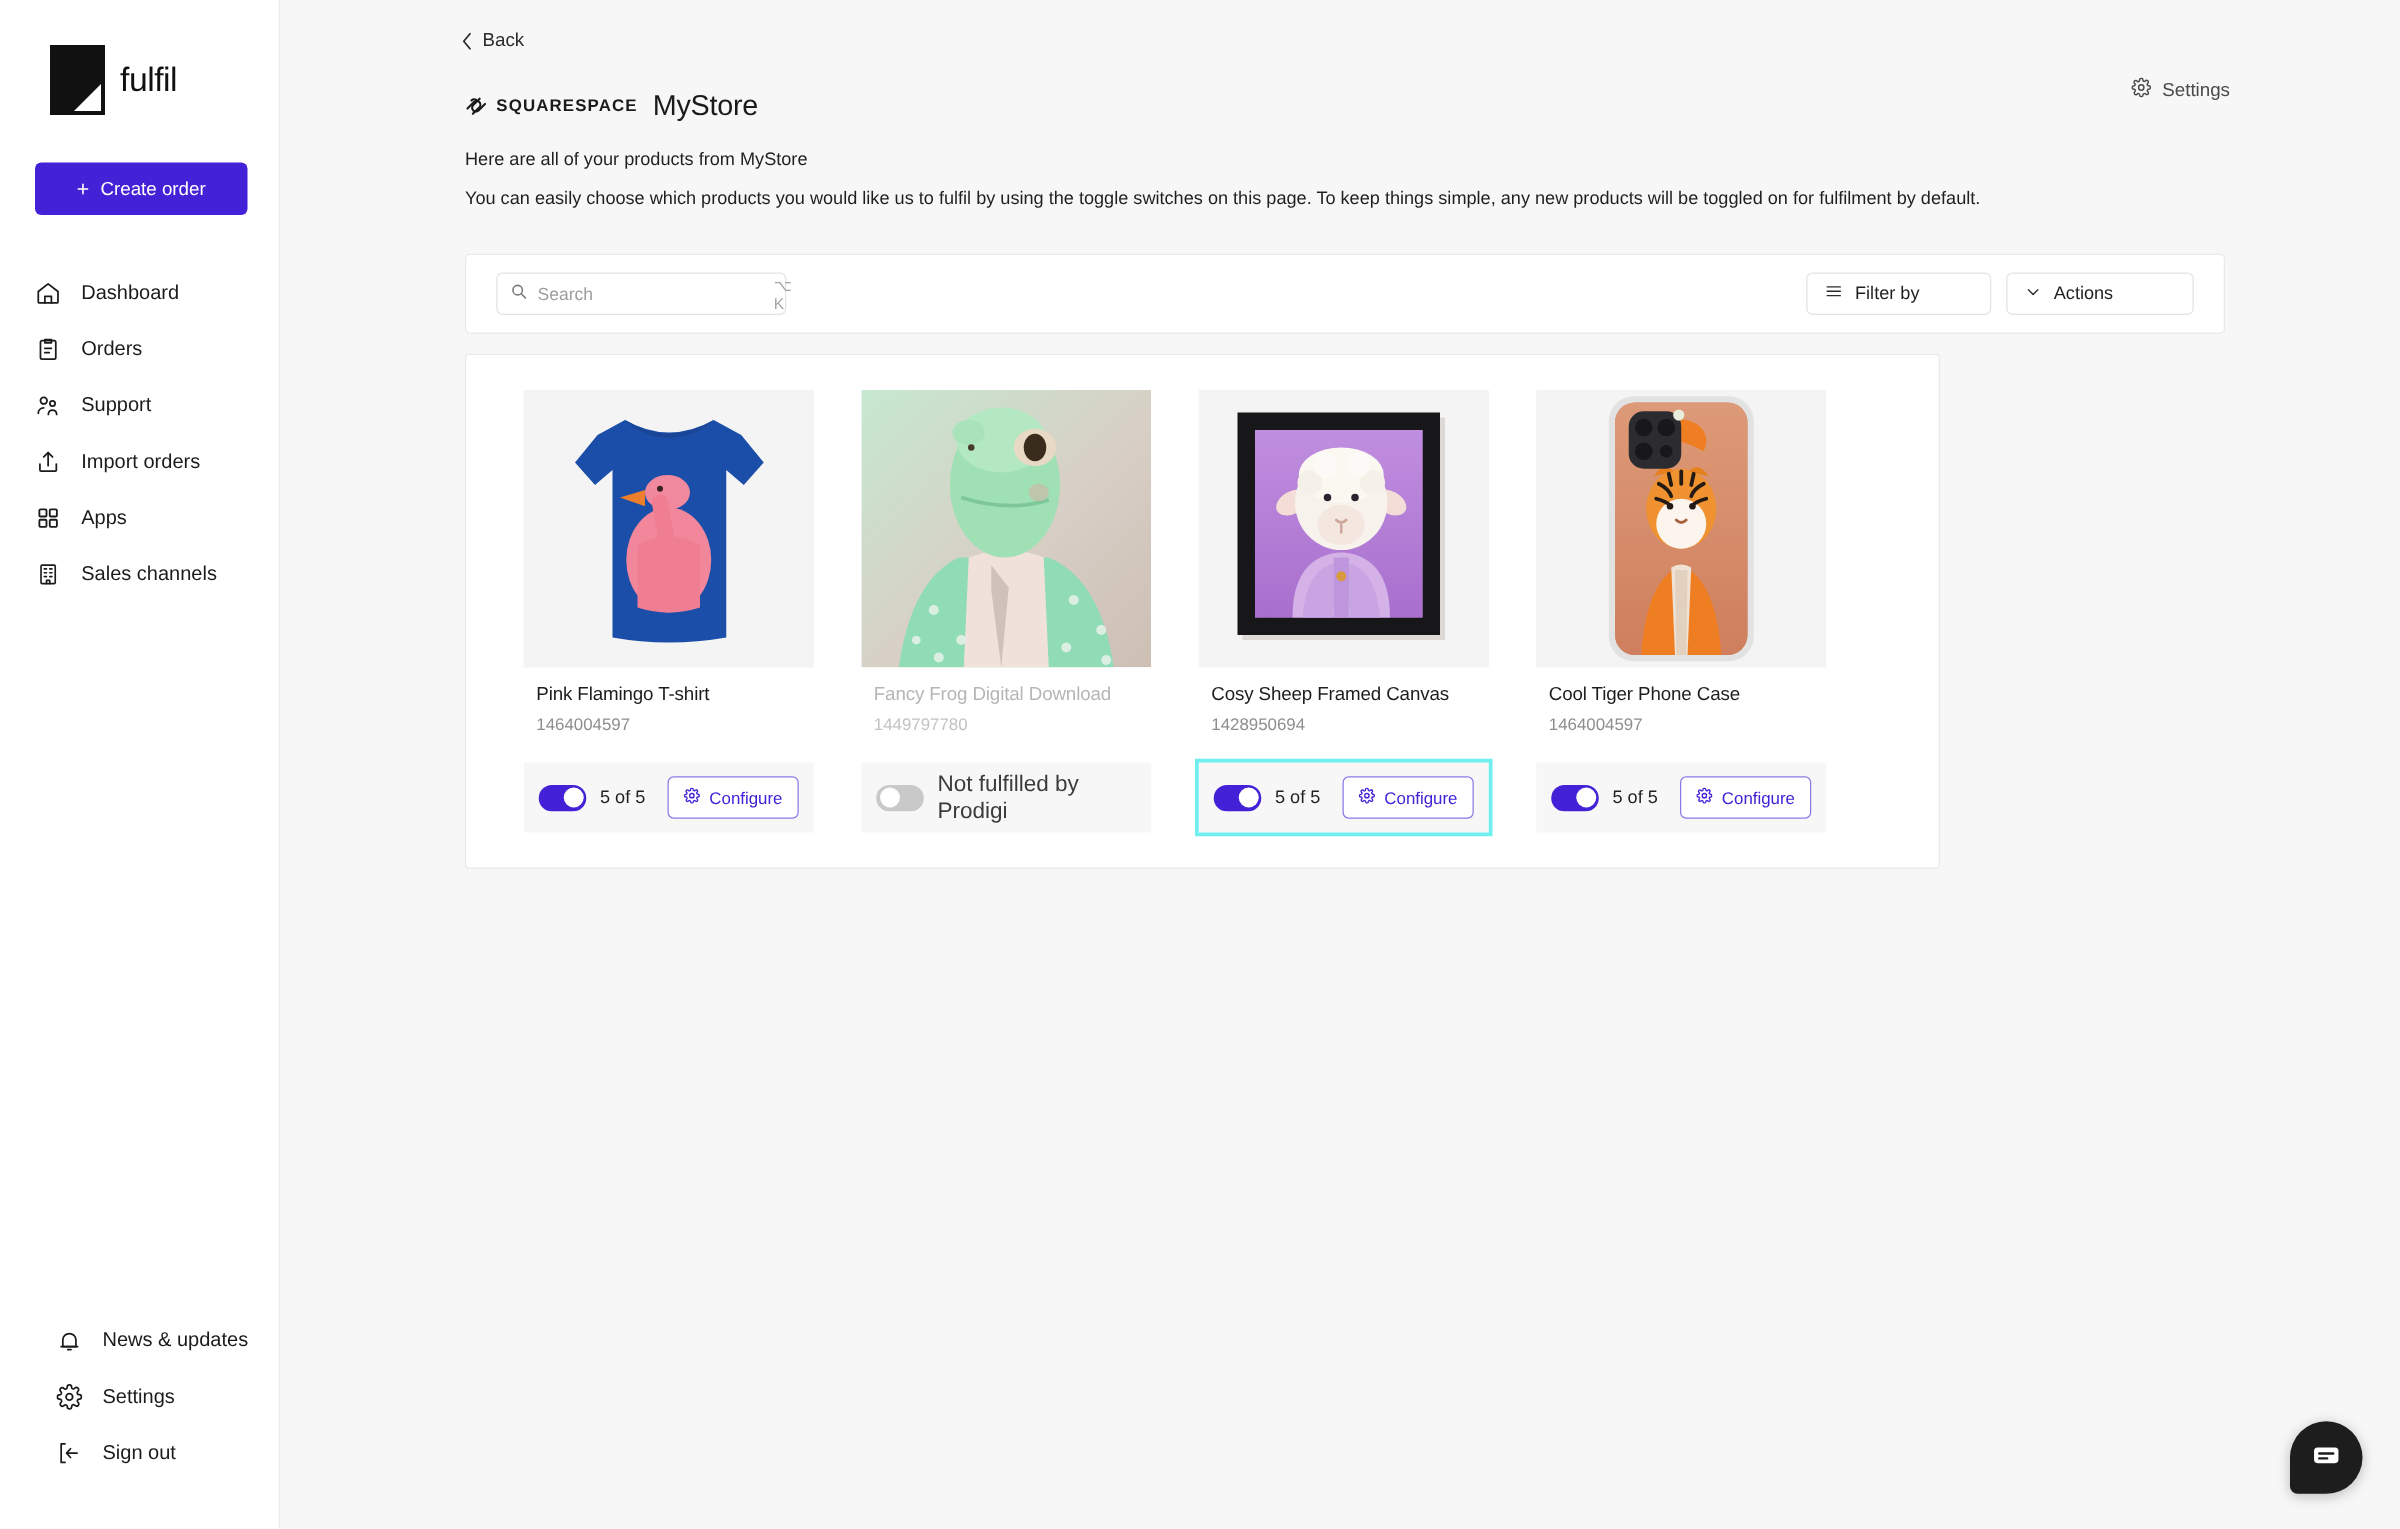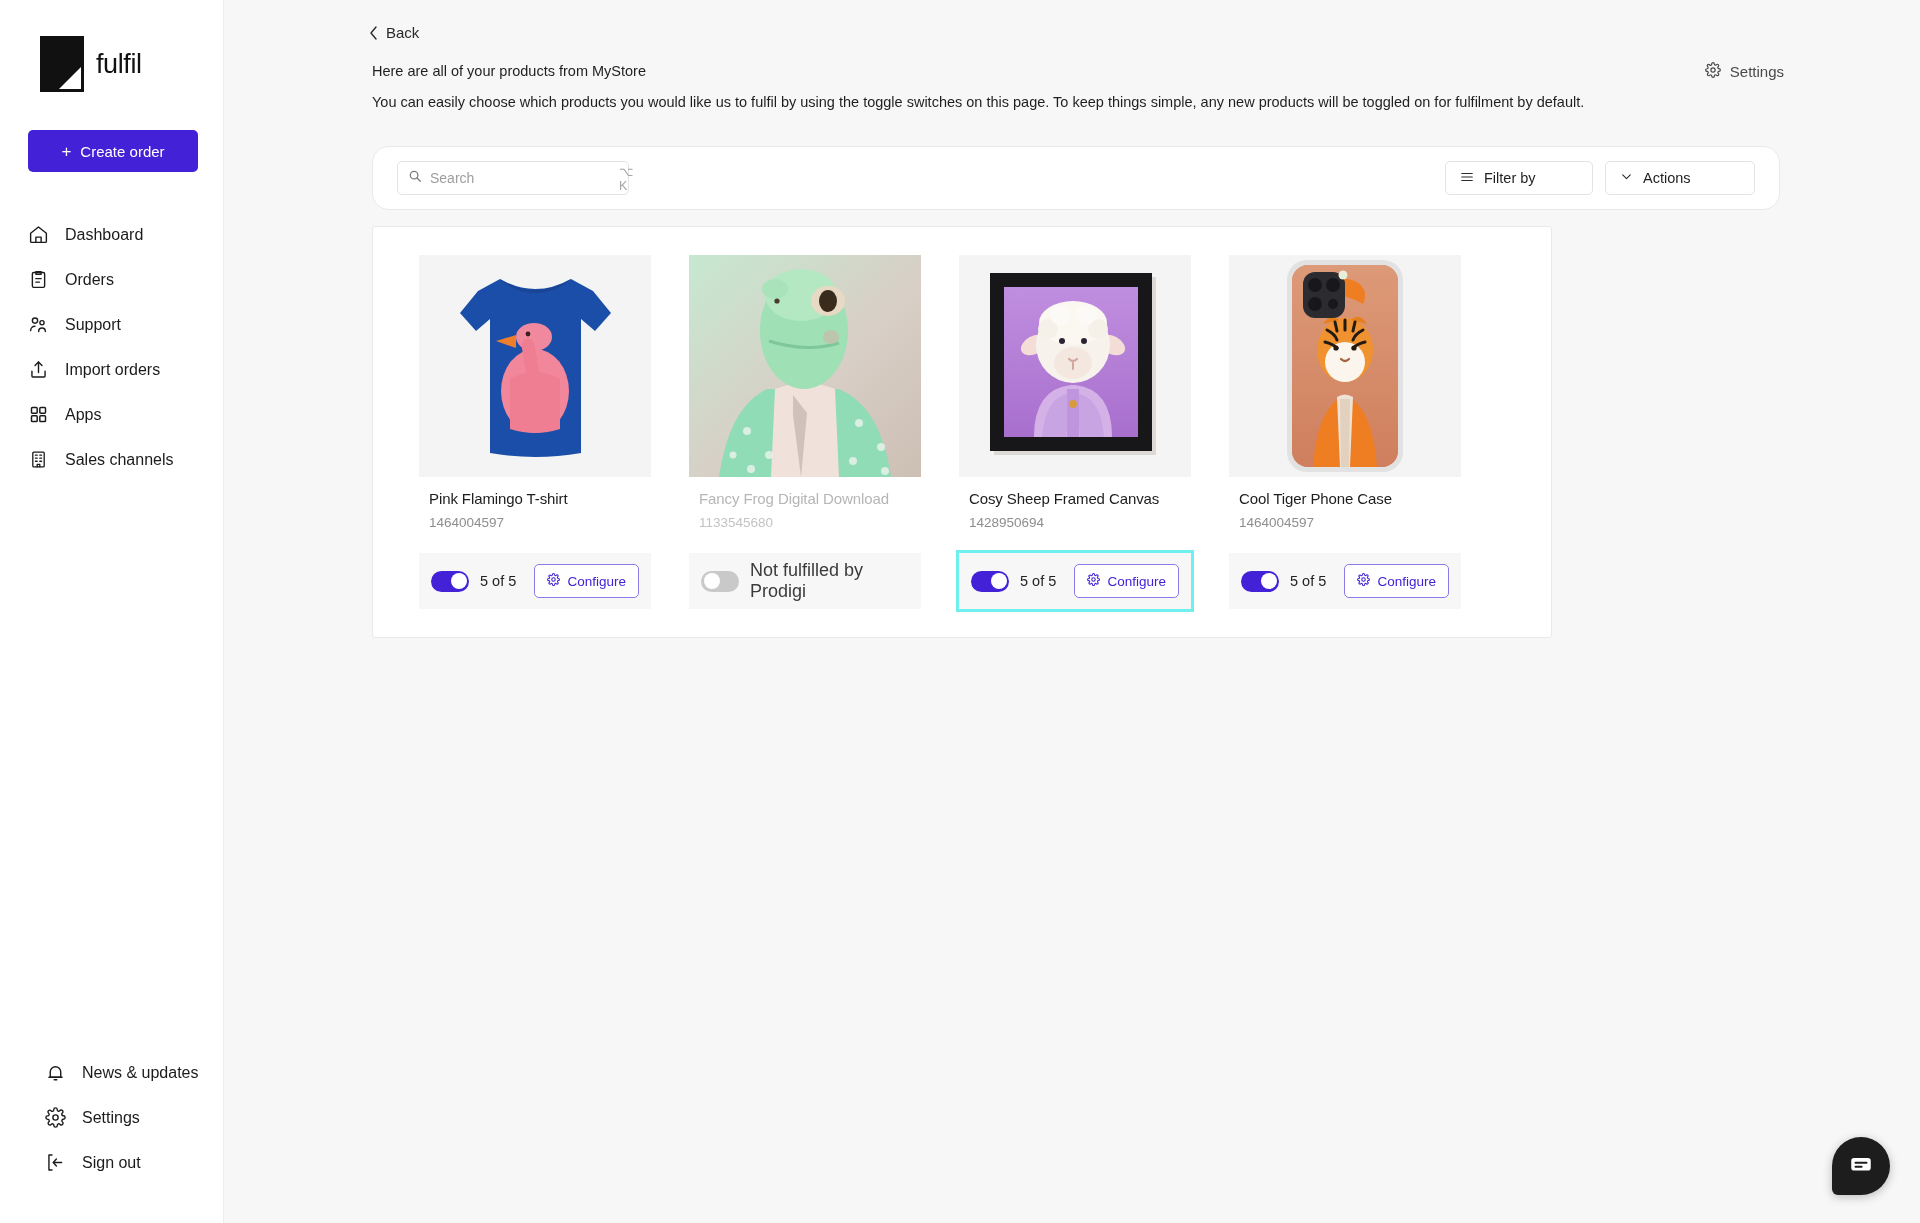--- a/index.html
+++ b/index.html
@@ -84,21 +84,21 @@
     display: flex; align-items: center; gap: 9px;
     font-size: 15px; color: #4a4a4a; cursor: pointer;
   }
 
   .sub-head { padding: 22px 0 0 148px; font-size: 14.5px; color: #1f1f1f; }
   .desc     { padding: 15px 0 0 148px; font-size: 14.5px; color: #1f1f1f; }
 
   
   .panel {
     margin: 36px 0 0 148px; width: 1408px;
-    background: #ffffff; border: 1px solid #e9e9e9; border-radius: 17px;
+    background: #ffffff; border: 1px solid #e9e9e9; border-radius: 4px;
     display: flex; align-items: center; justify-content: space-between;
     padding: 4px 24px; height: 64px;
   }
   .search-box {
     width: 232px; height: 34px;
     border: 1px solid #e3e3e3; border-radius: 5px;
     display: flex; align-items: center; gap: 8px;
     padding: 0 10px; background: #fff;
   }
   .search-box input {
@@ -304,20 +304,33 @@
 
     <div class="back-row">
       <span class="chev-l">
         <svg width="9" height="14" viewBox="0 0 9 14" fill="none" stroke="#2a2a2a" stroke-width="1.4" stroke-linecap="round" stroke-linejoin="round">
             <path d="M7 1 2 7l5 6"></path>
           </svg>
       </span>
       <span>Back</span>
     </div>
 
+    <div class="store-head">
+      <span class="sq-logo">
+        <span class="sq-glyph">
+          <svg width="20" height="20" viewBox="0 0 24 24" fill="none" stroke="#1a1a1a" stroke-width="2" stroke-linecap="round">
+              <path d="M3.6 14.2 9.8 8a3.6 3.6 0 0 1 5.1 5.1l-6.2 6.2"></path>
+              <path d="M7.4 6.4a3.6 3.6 0 0 1 5.1 0"></path>
+              <path d="M20.4 9.8 14.2 16a3.6 3.6 0 0 1-5.1-5.1l6.2-6.2"></path>
+            </svg>
+        </span>
+        <span class="sq-word">SQUARESPACE</span>
+      </span>
+      <span class="store-name">MyStore</span>
+    </div>
 
     <div class="settings-top">
       <span>
         <svg width="16" height="16" viewBox="0 0 24 24" fill="none" stroke="#4a4a4a" stroke-width="1.8" stroke-linecap="round" stroke-linejoin="round">
             <circle cx="12" cy="12" r="3.2"></circle>
             <path d="M19.4 15a1.6 1.6 0 0 0 .3 1.8l.1.1a2 2 0 1 1-2.8 2.8l-.1-.1a1.6 1.6 0 0 0-1.8-.3 1.6 1.6 0 0 0-1 1.5V21a2 2 0 1 1-4 0v-.1a1.6 1.6 0 0 0-1-1.5 1.6 1.6 0 0 0-1.8.3l-.1.1a2 2 0 1 1-2.8-2.8l.1-.1a1.6 1.6 0 0 0 .3-1.8 1.6 1.6 0 0 0-1.5-1H3a2 2 0 1 1 0-4h.1a1.6 1.6 0 0 0 1.5-1 1.6 1.6 0 0 0-.3-1.8l-.1-.1a2 2 0 1 1 2.8-2.8l.1.1a1.6 1.6 0 0 0 1.8.3H9a1.6 1.6 0 0 0 1-1.5V3a2 2 0 1 1 4 0v.1a1.6 1.6 0 0 0 1 1.5 1.6 1.6 0 0 0 1.8-.3l.1-.1a2 2 0 1 1 2.8 2.8l-.1.1a1.6 1.6 0 0 0-.3 1.8V9a1.6 1.6 0 0 0 1.5 1H21a2 2 0 1 1 0 4h-.1a1.6 1.6 0 0 0-1.5 1z"></path>
           </svg>
       </span>
       <span>Settings</span>
     </div>
@@ -422,21 +435,21 @@
             <ellipse cx="139" cy="46" rx="17" ry="15" fill="#e7d9c4"></ellipse>
             <ellipse cx="139" cy="46" rx="9" ry="11" fill="#3a2c1c"></ellipse>
             <ellipse cx="86" cy="34" rx="13" ry="10" fill="#a9e3ba"></ellipse>
             <circle cx="88" cy="46" r="2.6" fill="#4a3a28"></circle>
             <path d="M80 86 q38 12 70 2" stroke="#7ec79a" stroke-width="3" fill="none"></path>
             <ellipse cx="142" cy="82" rx="8" ry="7" fill="#cbb9a7" opacity=".7"></ellipse>
           </svg>
         </div>
         <div class="card-body">
           <div class="card-title">Fancy Frog Digital Download</div>
-          <div class="card-sku">1133545680</div>
+          <div class="card-sku">1449797780</div>
         </div>
         <div class="card-foot">
           <div class="toggle off"></div>
           <span class="not-fulfilled">Not fulfilled by Prodigi</span>
         </div>
       </div>
 
       <div class="card highlight">
         <div class="card-img">
           <svg width="178" height="190" viewBox="0 0 178 190">

